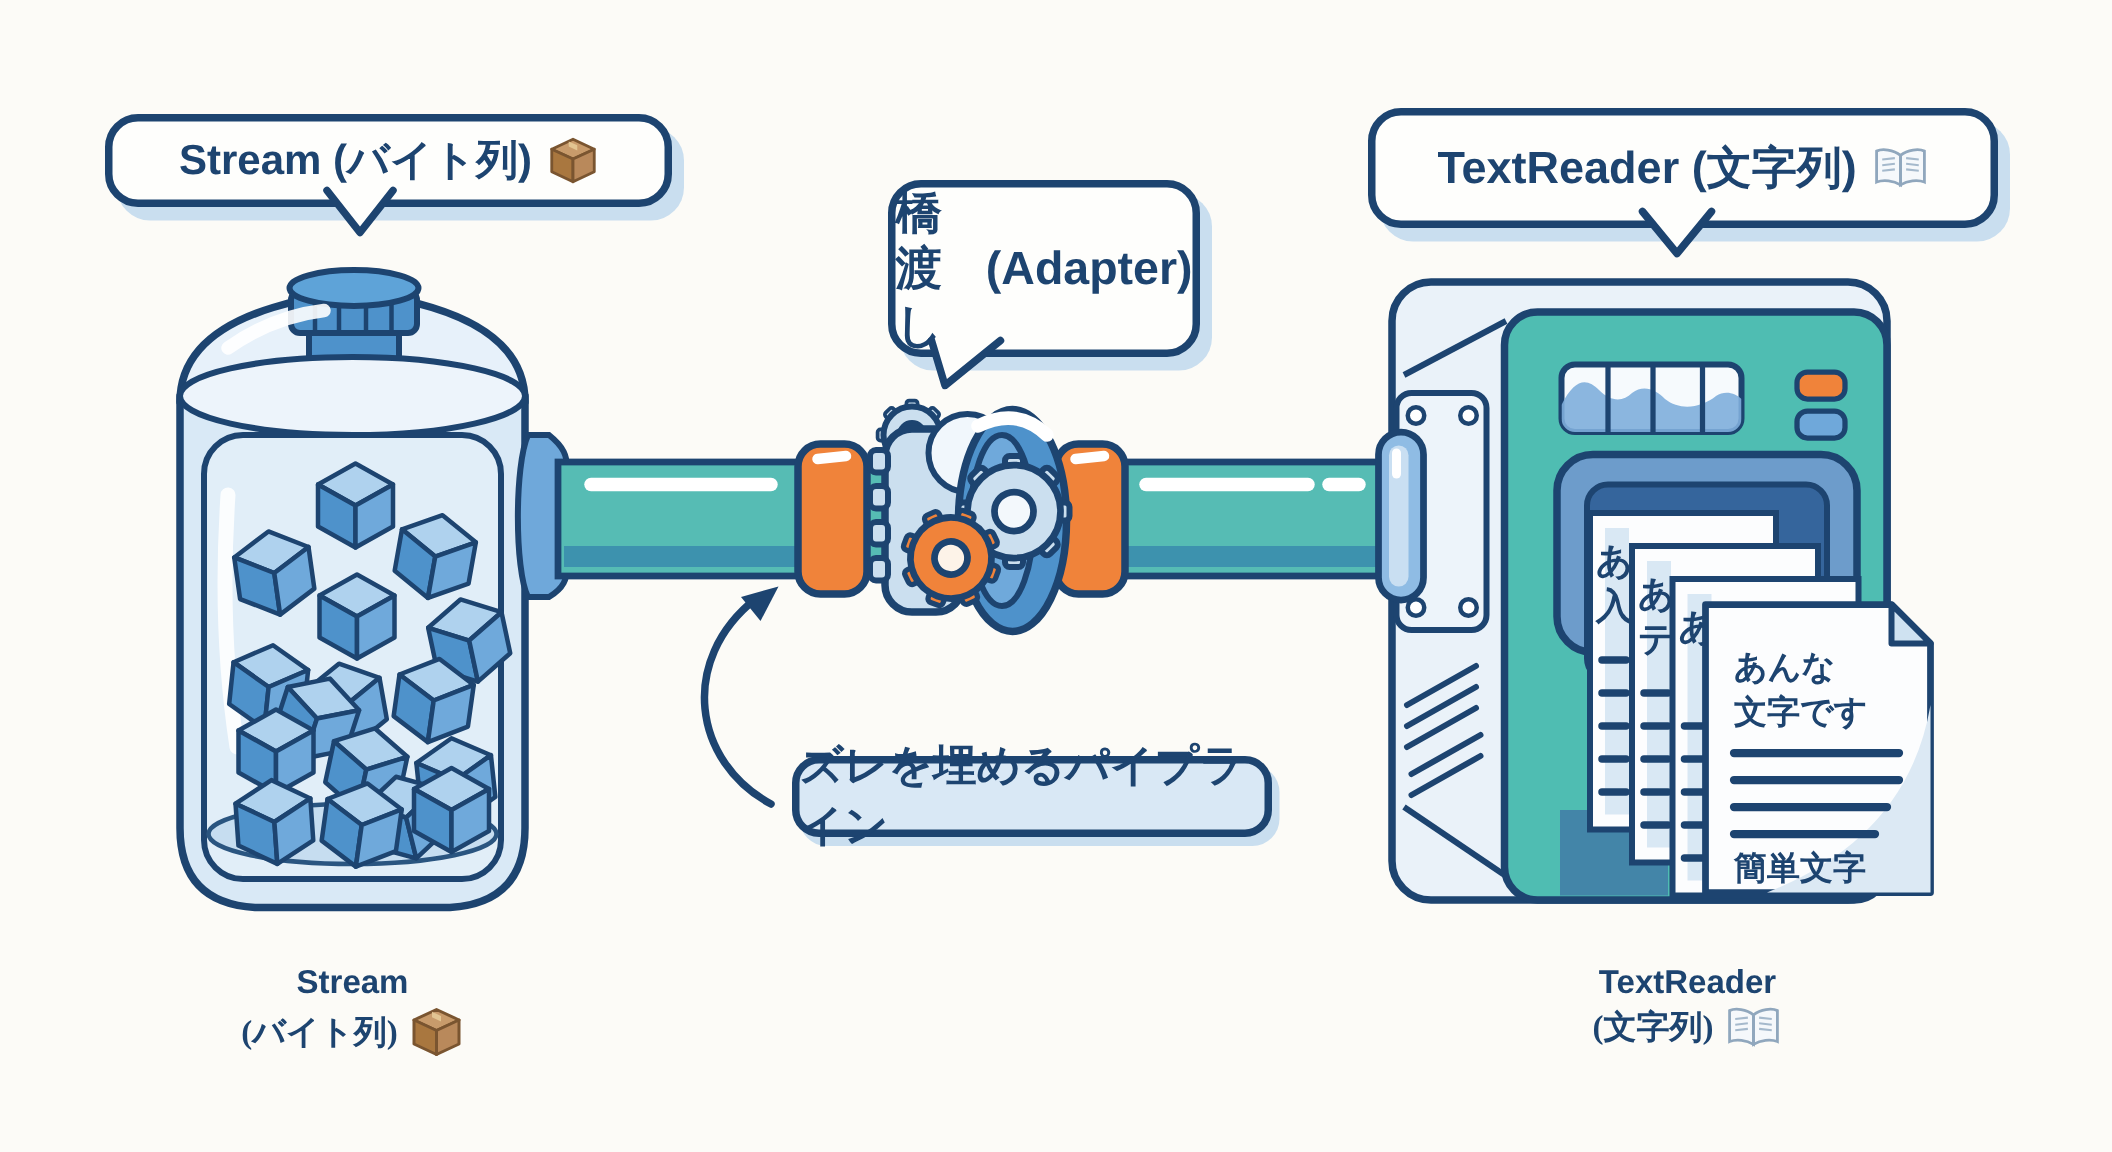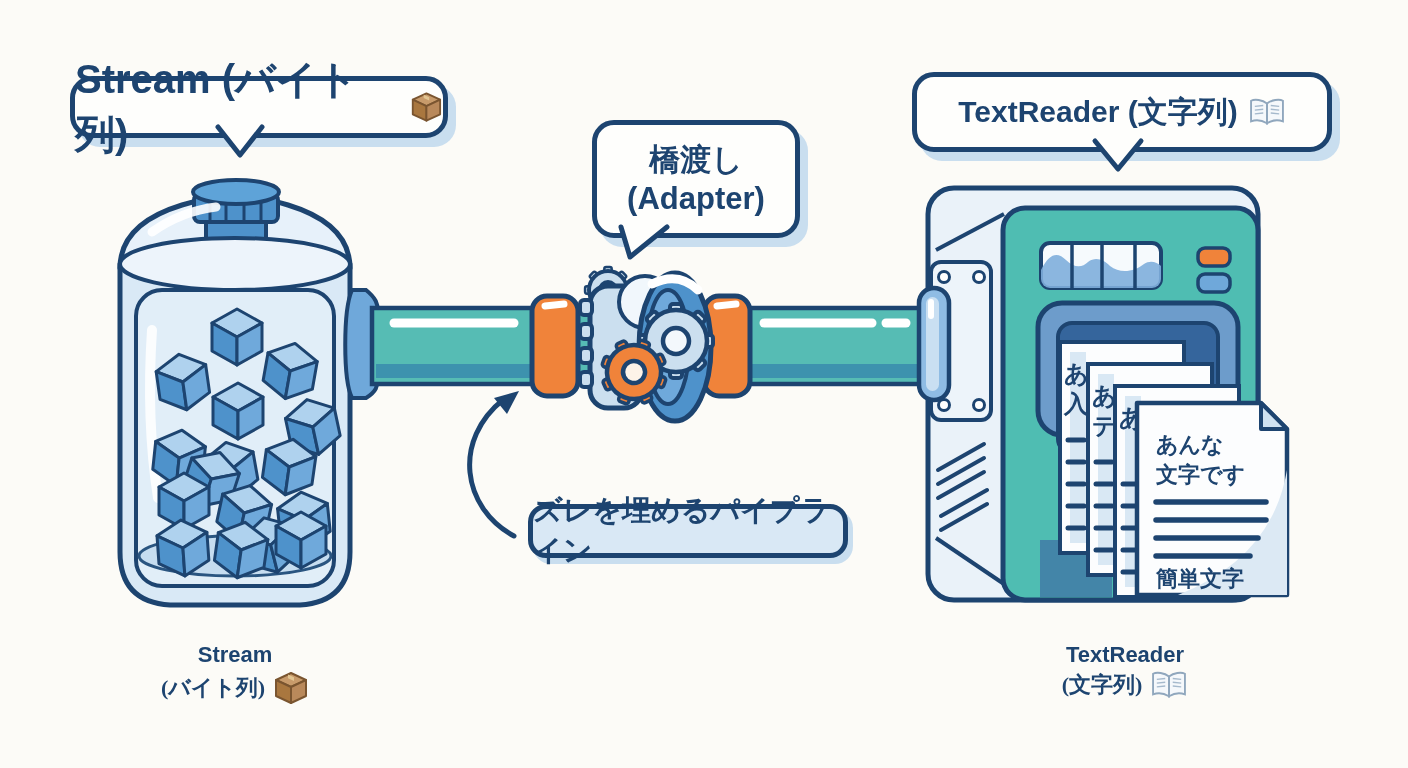--- a/index.html
+++ b/index.html
@@ -10,22 +10,22 @@
     color:#1d4470;
   }
   .scene{position:absolute;left:0;top:0;width:1408px;height:768px;}
   .bubble{
     position:absolute;background:#fefefc;border:5px solid #1d4470;
     border-radius:22px;box-shadow:8px 9px 0 #c9deef;
     display:flex;align-items:center;justify-content:center;gap:10px;
     font-weight:bold;color:#1d4470;box-sizing:border-box;z-index:3;
   }
   .bubble .tail{position:absolute;top:100%;margin-top:-6px;overflow:visible;}
-  .b-stream{left:70px;top:76px;width:378px;height:62px;font-size:40px;}
-  .b-adapter{left:592px;top:120px;width:208px;height:118px;font-size:31px;flex-direction:column;gap:2px;line-height:1.2;}
+  .b-stream{left:70px;top:76px;width:378px;height:62px;font-size:28px;}
+  .b-adapter{left:592px;top:120px;width:208px;height:118px;font-size:31px;flex-direction:row;gap:2px;line-height:1.2;}
   .b-reader{left:912px;top:72px;width:420px;height:80px;font-size:30px;}
   .pill{
     position:absolute;left:528px;top:504px;width:320px;height:54px;z-index:3;
     background:#d9e8f5;border:5px solid #1d4470;border-radius:18px;
     box-shadow:5px 6px 0 #c9deef;display:flex;align-items:center;justify-content:center;
     font-size:29px;font-weight:bold;box-sizing:border-box;
   }
   .caption{
     position:absolute;text-align:center;font-weight:bold;font-size:22px;
     line-height:1.35;z-index:3;

